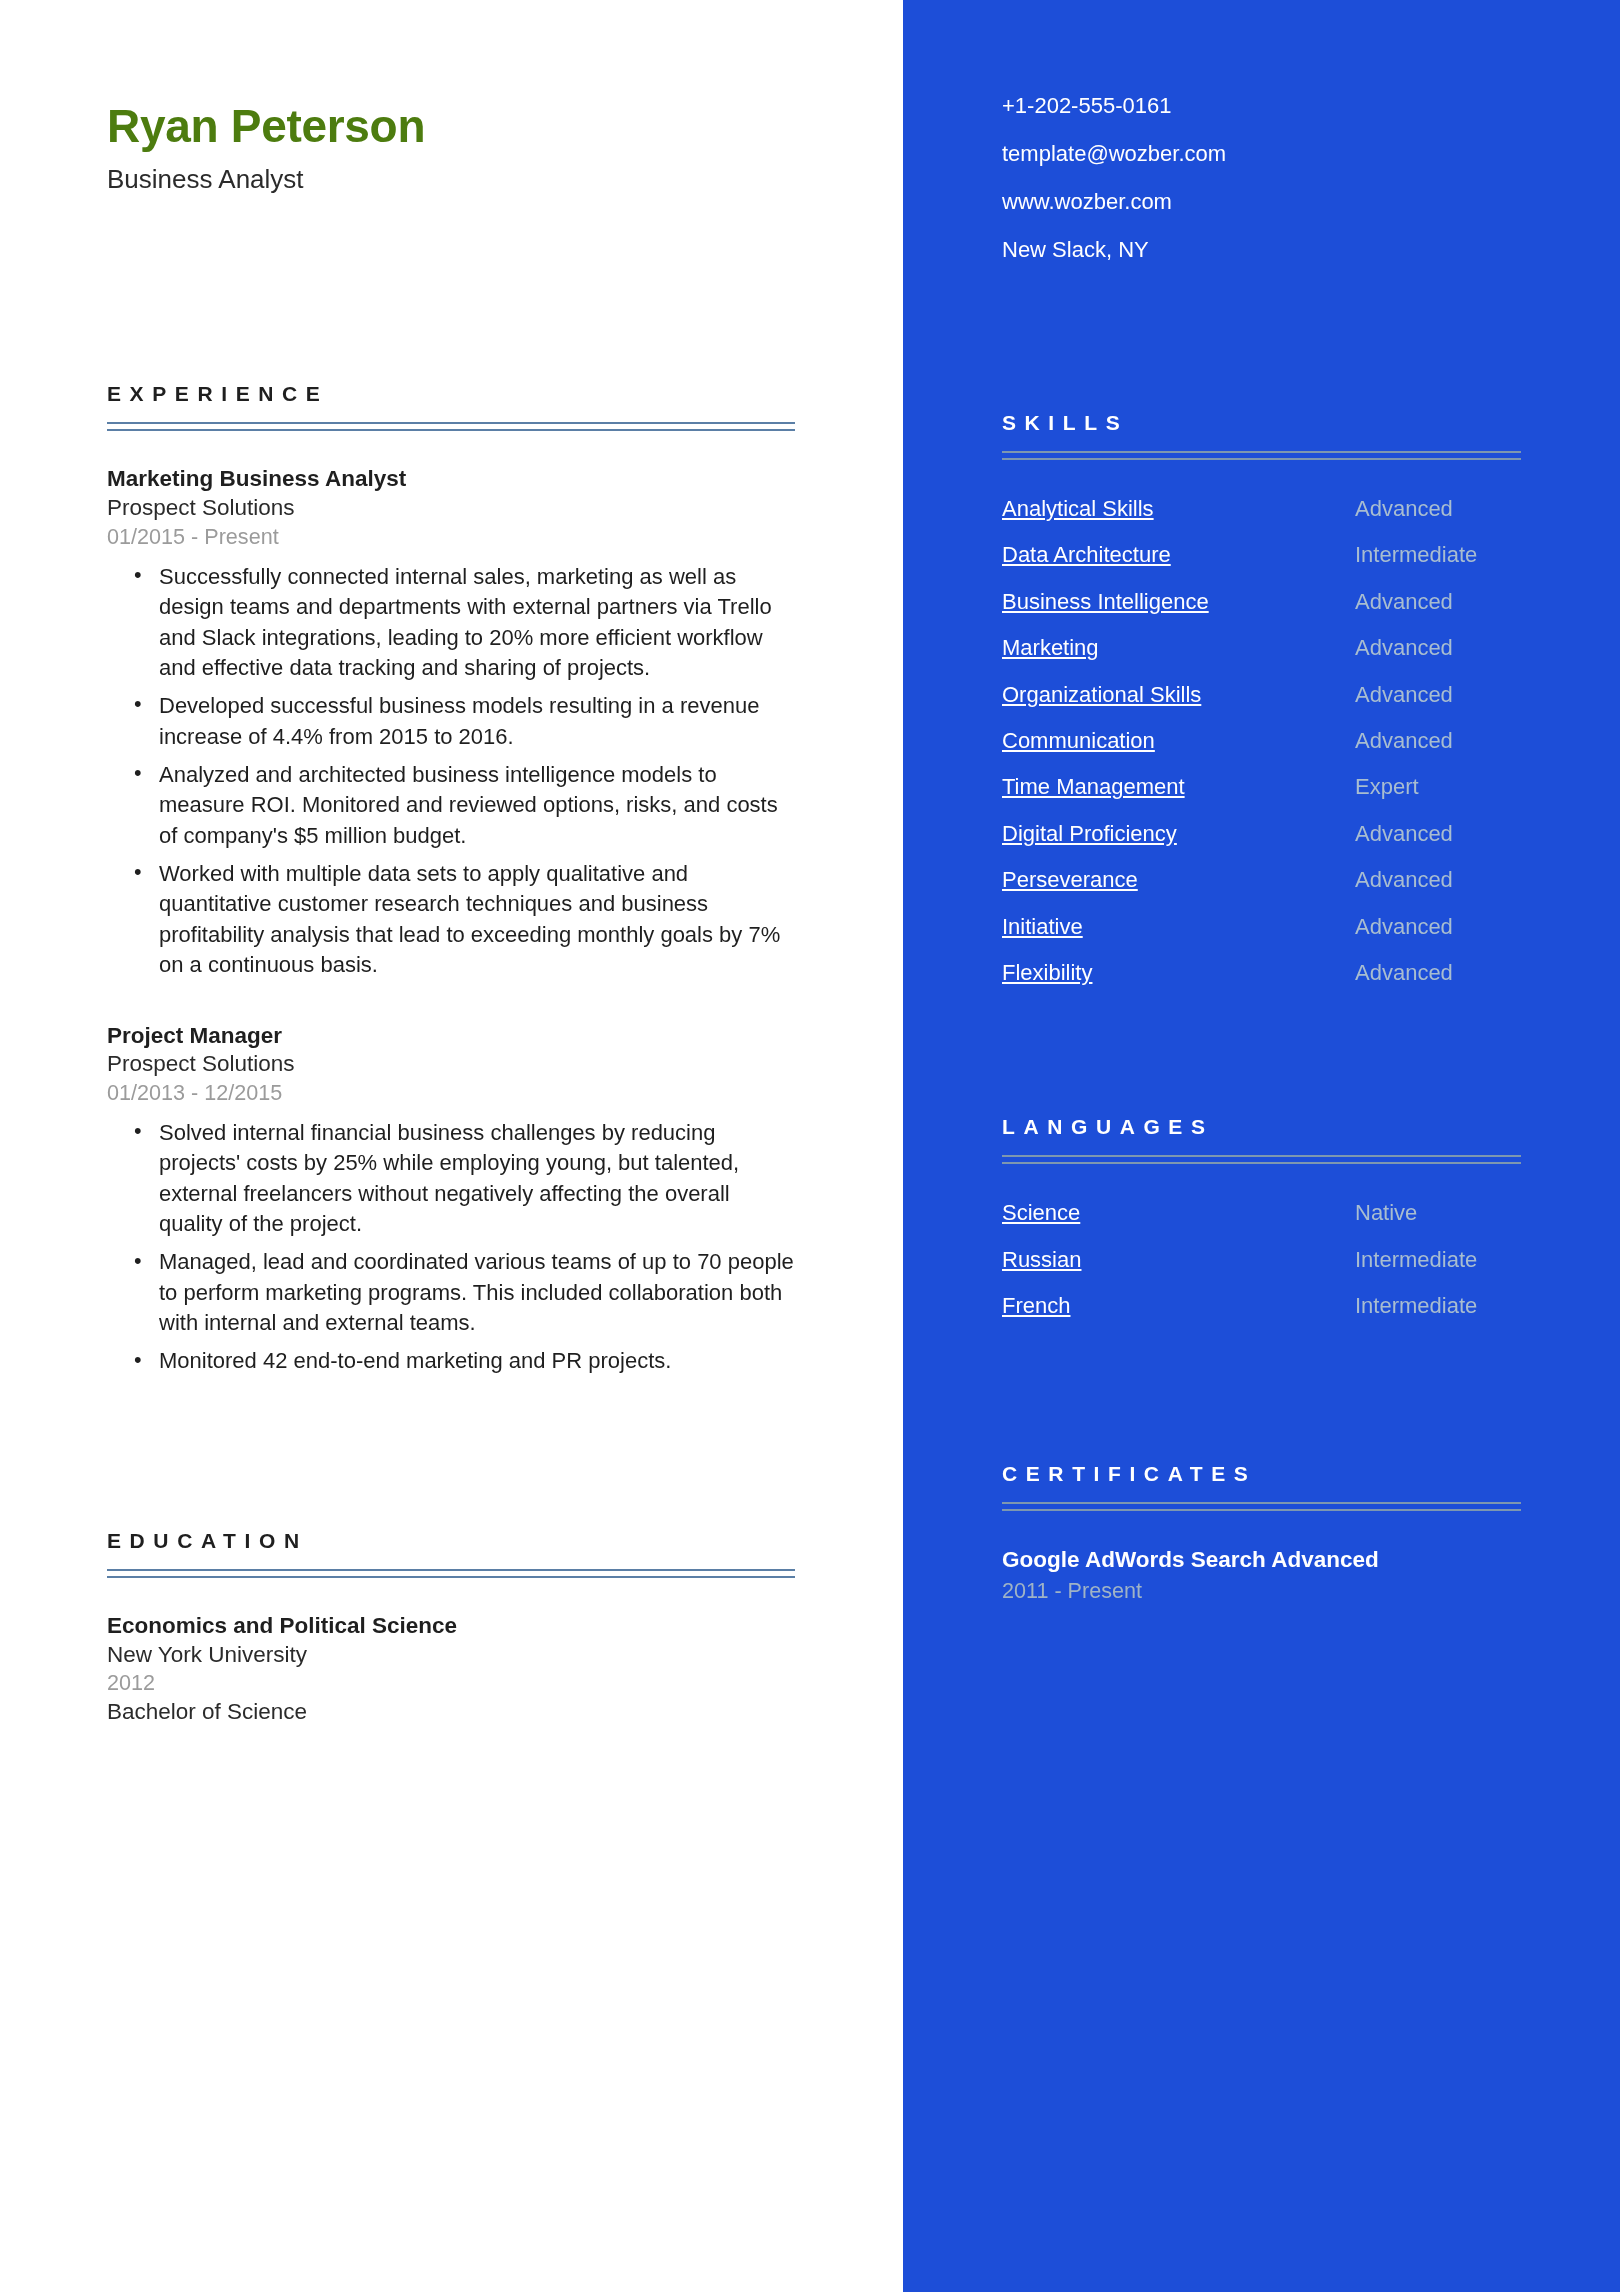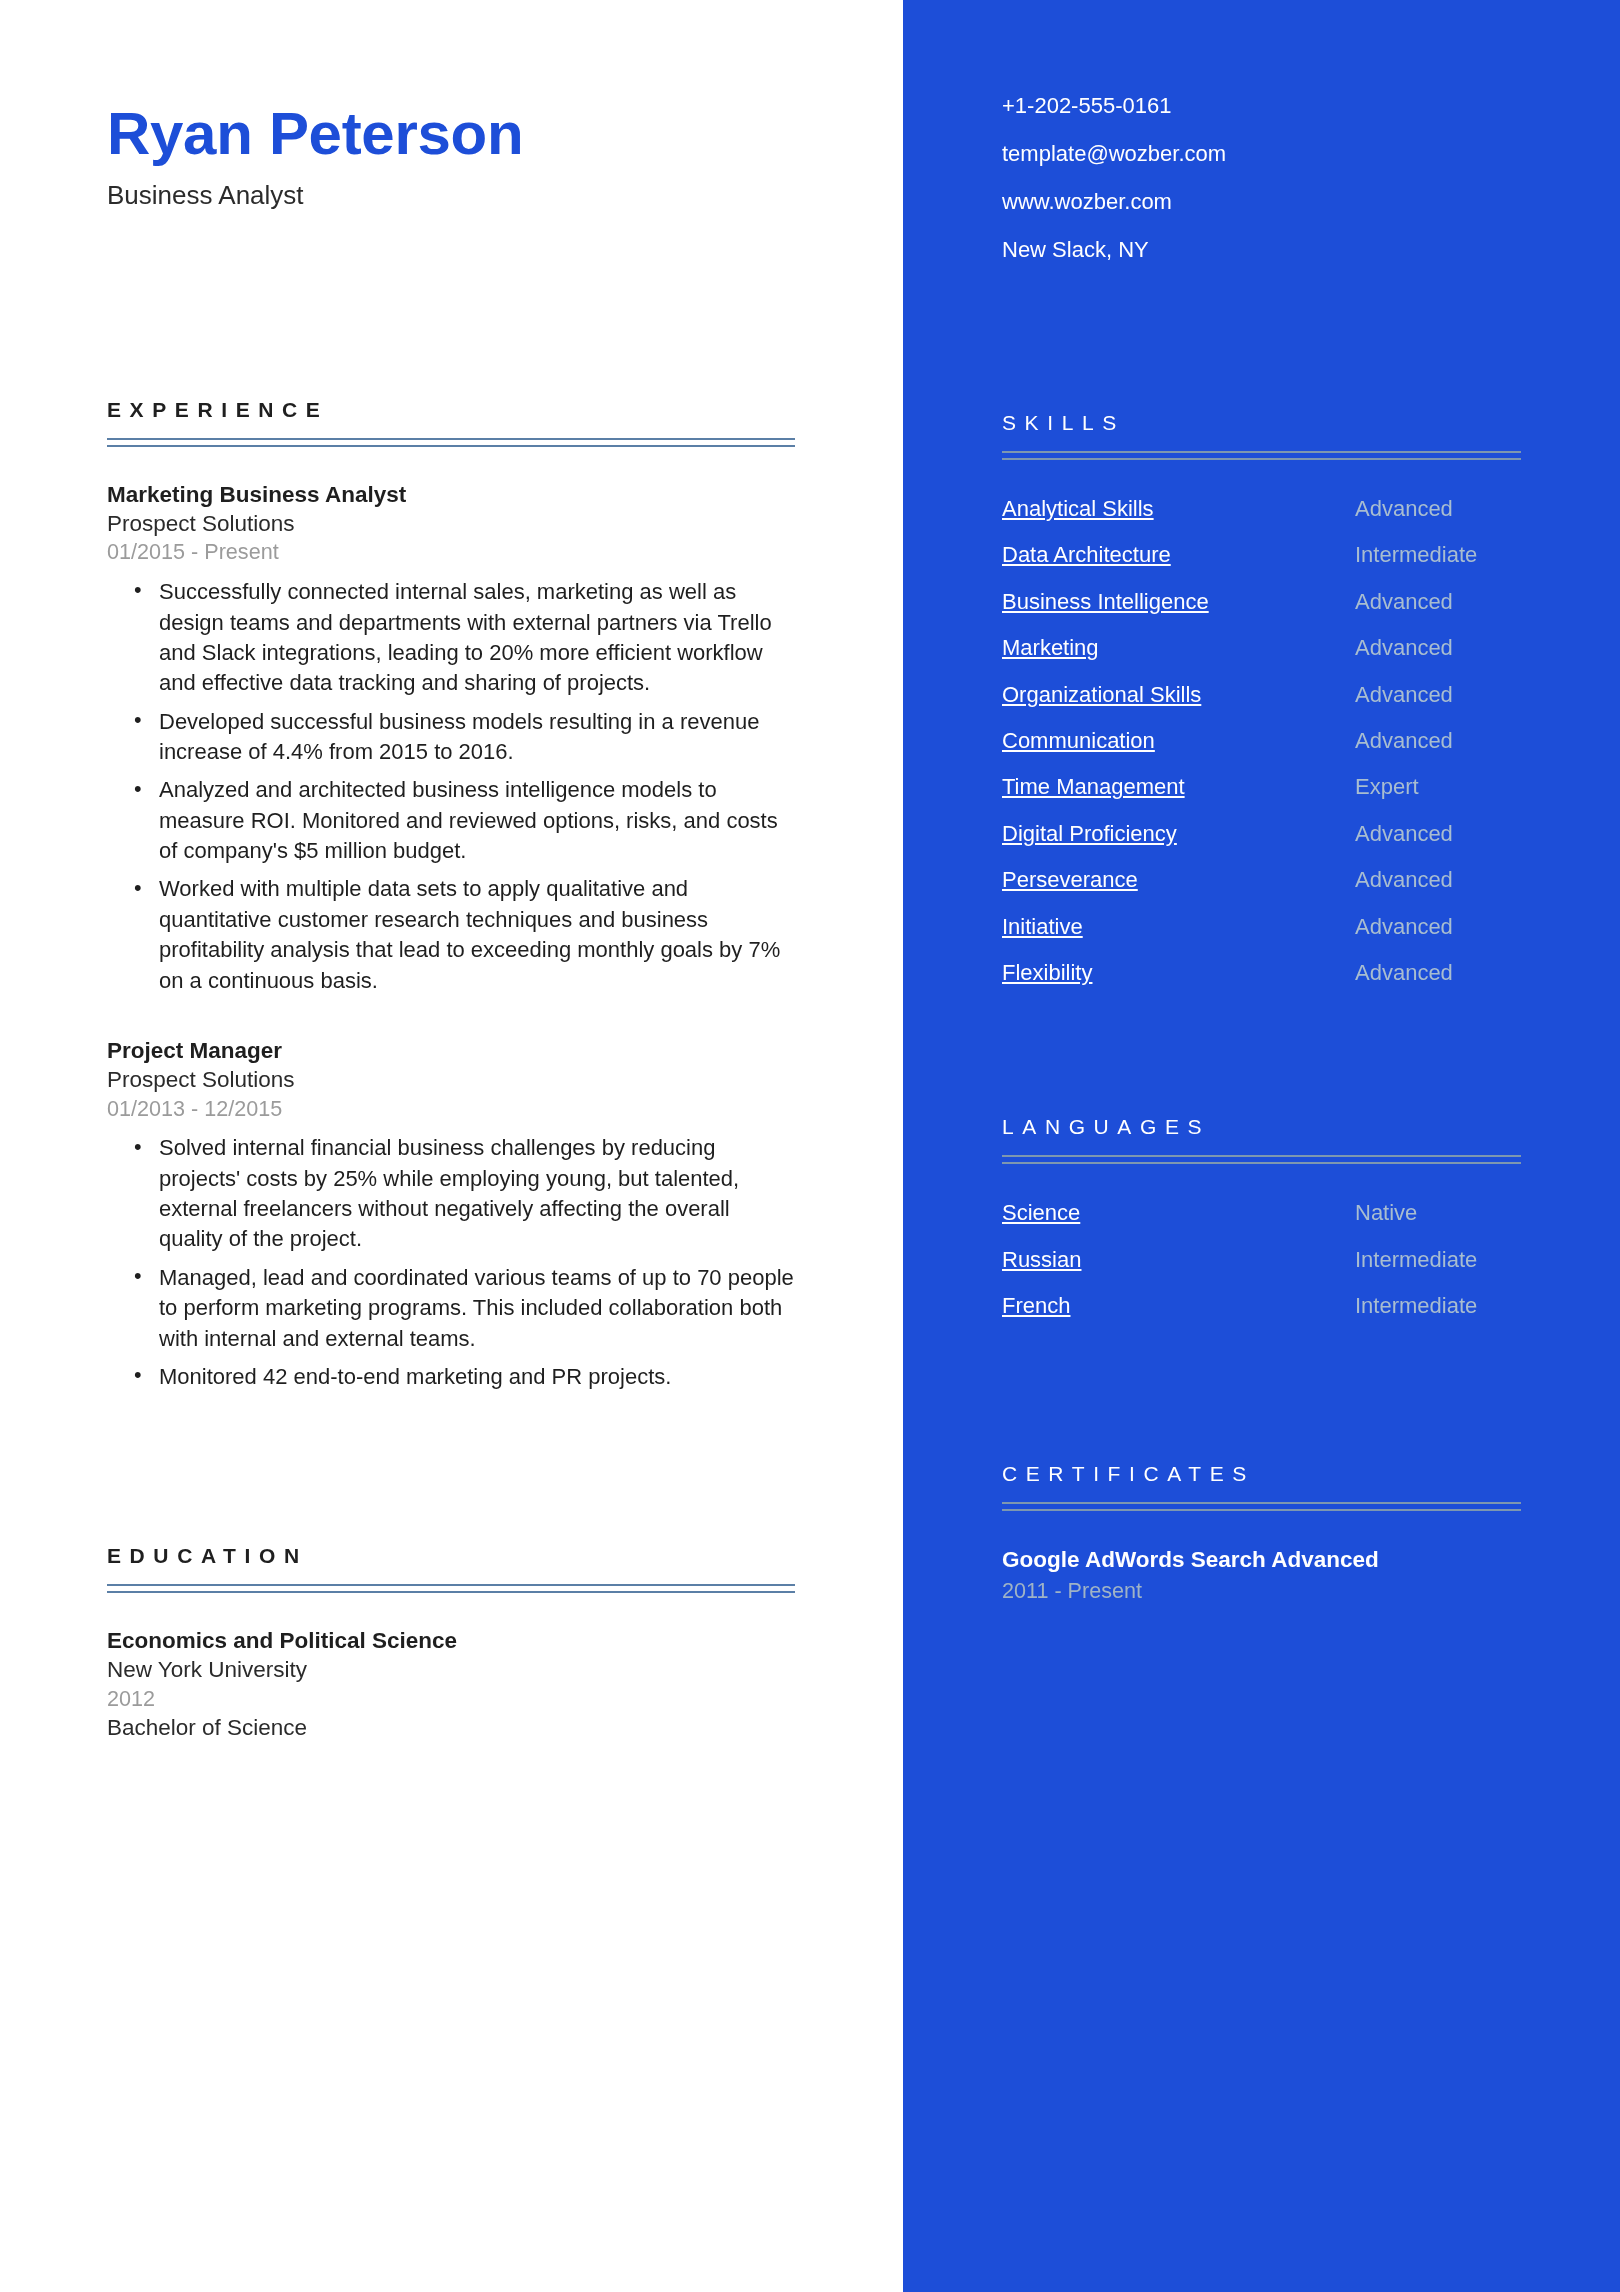--- a/index.html
+++ b/index.html
@@ -26,23 +26,23 @@
     width: 903px;
     min-width: 903px;
     background: #ffffff;
     box-sizing: border-box;
     padding: 0 108px 0 107px;
     position: relative;
   }
 
   .name-block { padding-top: 101px; }
   .full-name {
-    font-size: 60px;
-    font-weight: bold;
-    color: #1d4ed8;
+    font-size: 46px;
+    font-weight: bold;
+    color: #4d7c0f;
     letter-spacing: -0.3px;
     line-height: 1.1;
     margin: 0;
   }
   .job-title {
     font-size: 26px;
     font-weight: normal;
     color: #2b2b2b;
     margin: 12.6px 0 0 0;
     line-height: 1.2;
@@ -124,21 +124,21 @@
   .contact-block { padding-top: 95px; }
   .contact-line {
     font-size: 22px;
     color: #ffffff;
     line-height: 1.0;
     margin-bottom: 26px;
     white-space: nowrap;
   }
   .sec-head-side {
     font-size: 21px;
-    font-weight: normal;
+    font-weight: bold;
     letter-spacing: 8.6px;
     color: #ffffff;
     text-transform: uppercase;
     line-height: 1;
   }
   .rule-side {
     margin-top: 18px;
     height: 9px;
     border-top: 2.7px solid #7d97b0;
     border-bottom: 2.7px solid #7d97b0;

